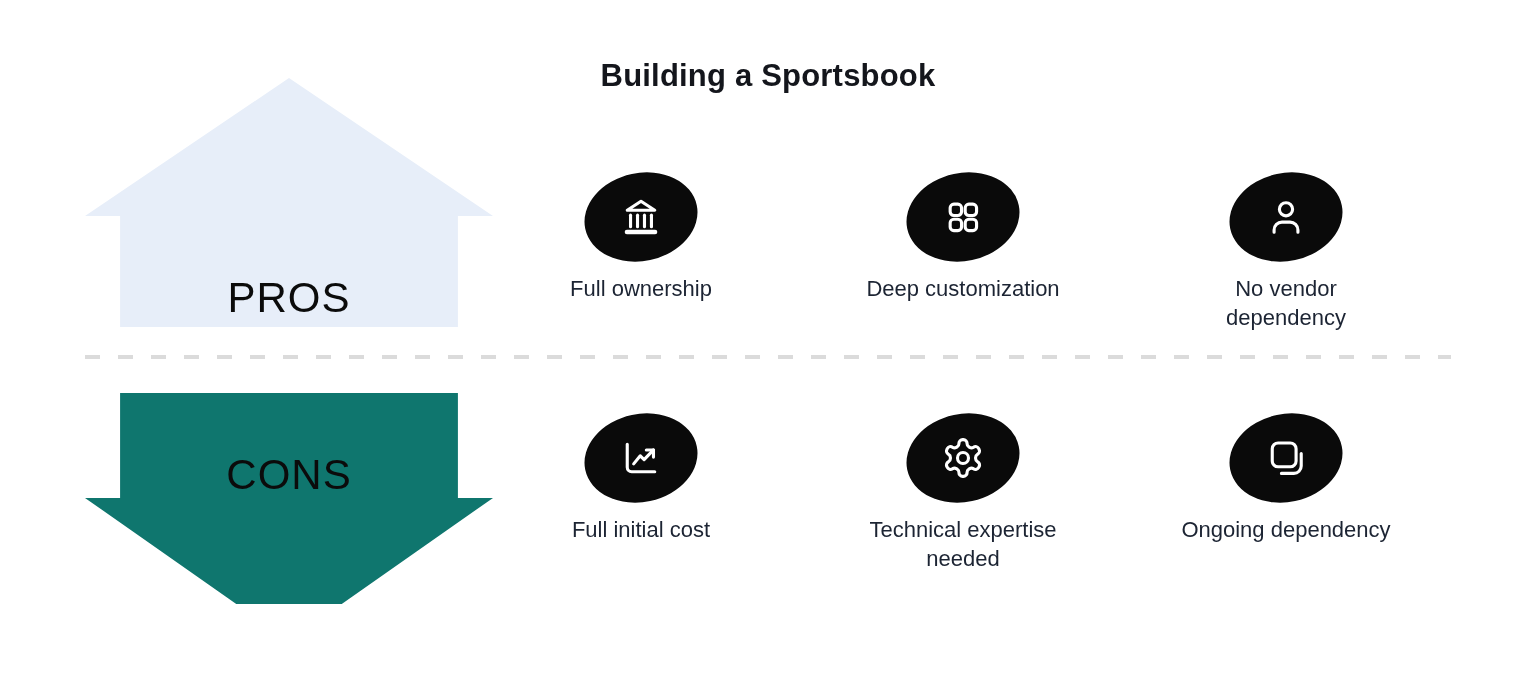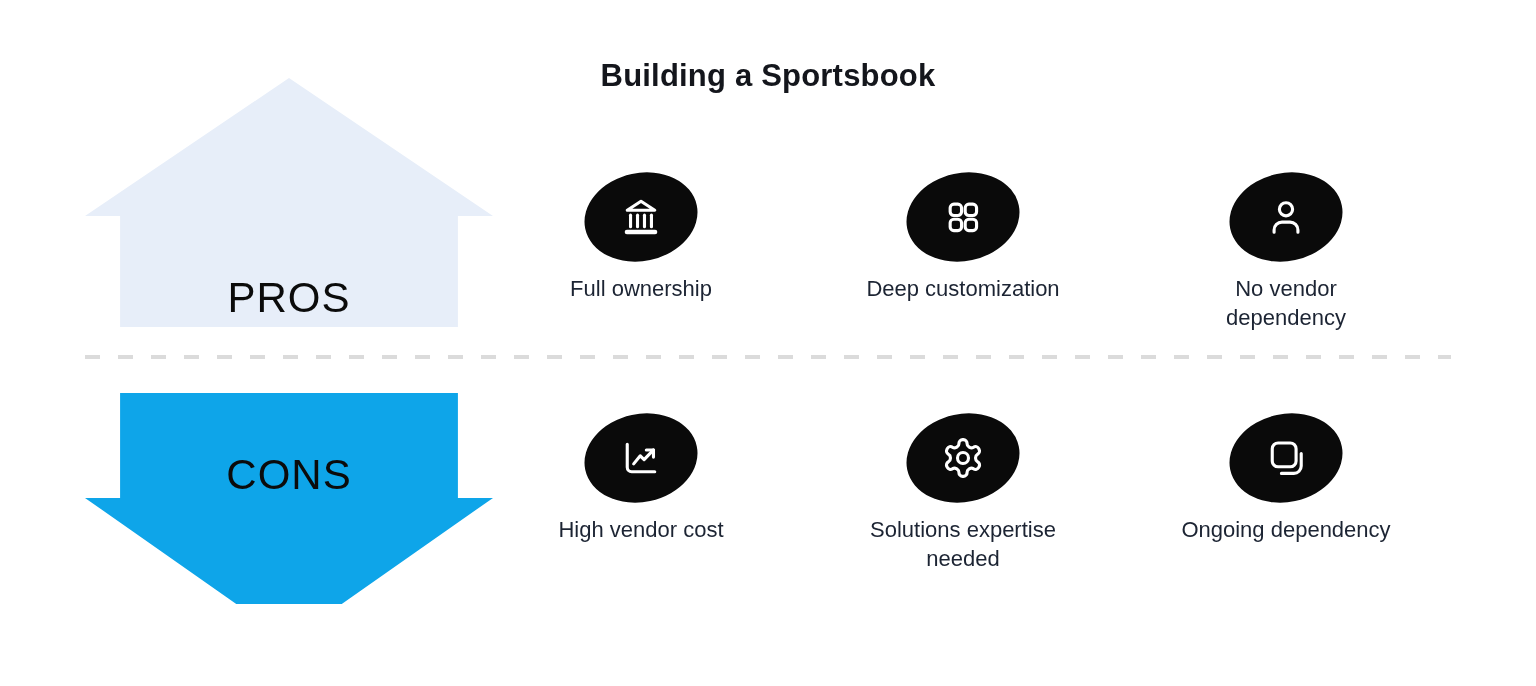--- a/index.html
+++ b/index.html
@@ -77,21 +77,21 @@
 <div class="canvas">
 
   <div class="title">Building a Sportsbook</div>
 
   <div class="arrow arrow-up" style="background: rgb(231, 238, 249);">
     <div class="arrow-label">PROS</div>
   </div>
 
   <div class="divider"></div>
 
-  <div class="arrow arrow-down" style="background: #0ea5e9;">
+  <div class="arrow arrow-down" style="background: #0f766e;">
     <div class="arrow-label">CONS</div>
   </div>
 
   <div class="item col-1 row-1">
     <div class="bubble" style="background: rgb(10, 10, 10);">
       <span class="bubble-icon">
         <svg viewBox="0 0 24 24">
           <path d="M4.5 8.3 12 3.4l7.5 4.9z"></path>
           <line x1="6.3" y1="11" x2="6.3" y2="17.3"></line>
           <line x1="10.1" y1="11" x2="10.1" y2="17.3"></line>
@@ -133,33 +133,33 @@
   <div class="item col-1 row-2">
     <div class="bubble" style="background: rgb(10, 10, 10);">
       <span class="bubble-icon">
         <svg viewBox="0 0 24 24">
           <path d="M4.5 4.5v12.6a2.4 2.4 0 0 0 2.4 2.4h12.6"></path>
           <path d="M8 15.2l3.6-4.4 2.1 2.1 5.1-5.3"></path>
           <path d="M14.9 7.6h3.9v3.9"></path>
         </svg>
       </span>
     </div>
-    <div class="item-label">High vendor cost</div>
+    <div class="item-label">Full initial cost</div>
   </div>
 
   <div class="item col-2 row-2">
     <div class="bubble" style="background: rgb(10, 10, 10);">
       <span class="bubble-icon">
         <svg viewBox="0 0 24 24">
           <path d="M12.22 2h-.44a2 2 0 0 0-2 2v.18a2 2 0 0 1-1 1.73l-.43.25a2 2 0 0 1-2 0l-.15-.08a2 2 0 0 0-2.73.73l-.22.38a2 2 0 0 0 .73 2.73l.15.1a2 2 0 0 1 1 1.72v.51a2 2 0 0 1-1 1.74l-.15.09a2 2 0 0 0-.73 2.73l.22.38a2 2 0 0 0 2.73.73l.15-.08a2 2 0 0 1 2 0l.43.25a2 2 0 0 1 1 1.73V20a2 2 0 0 0 2 2h.44a2 2 0 0 0 2-2v-.18a2 2 0 0 1 1-1.73l.43-.25a2 2 0 0 1 2 0l.15.08a2 2 0 0 0 2.73-.73l.22-.39a2 2 0 0 0-.73-2.73l-.15-.08a2 2 0 0 1-1-1.74v-.5a2 2 0 0 1 1-1.74l.15-.09a2 2 0 0 0 .73-2.73l-.22-.38a2 2 0 0 0-2.73-.73l-.15.08a2 2 0 0 1-2 0l-.43-.25a2 2 0 0 1-1-1.73V4a2 2 0 0 0-2-2z"></path>
           <circle cx="12" cy="12" r="3"></circle>
         </svg>
       </span>
     </div>
-    <div class="item-label w-mid">Solutions expertise needed</div>
+    <div class="item-label w-mid">Technical expertise needed</div>
   </div>
 
   <div class="item col-3 row-2">
     <div class="bubble" style="background: rgb(10, 10, 10);">
       <span class="bubble-icon">
         <svg viewBox="0 0 24 24">
           <rect x="4.5" y="3.8" width="13" height="13" rx="3.2"></rect>
           <path d="M9.5 20.4h6.8a4 4 0 0 0 4-4V9.6"></path>
         </svg>
       </span>

